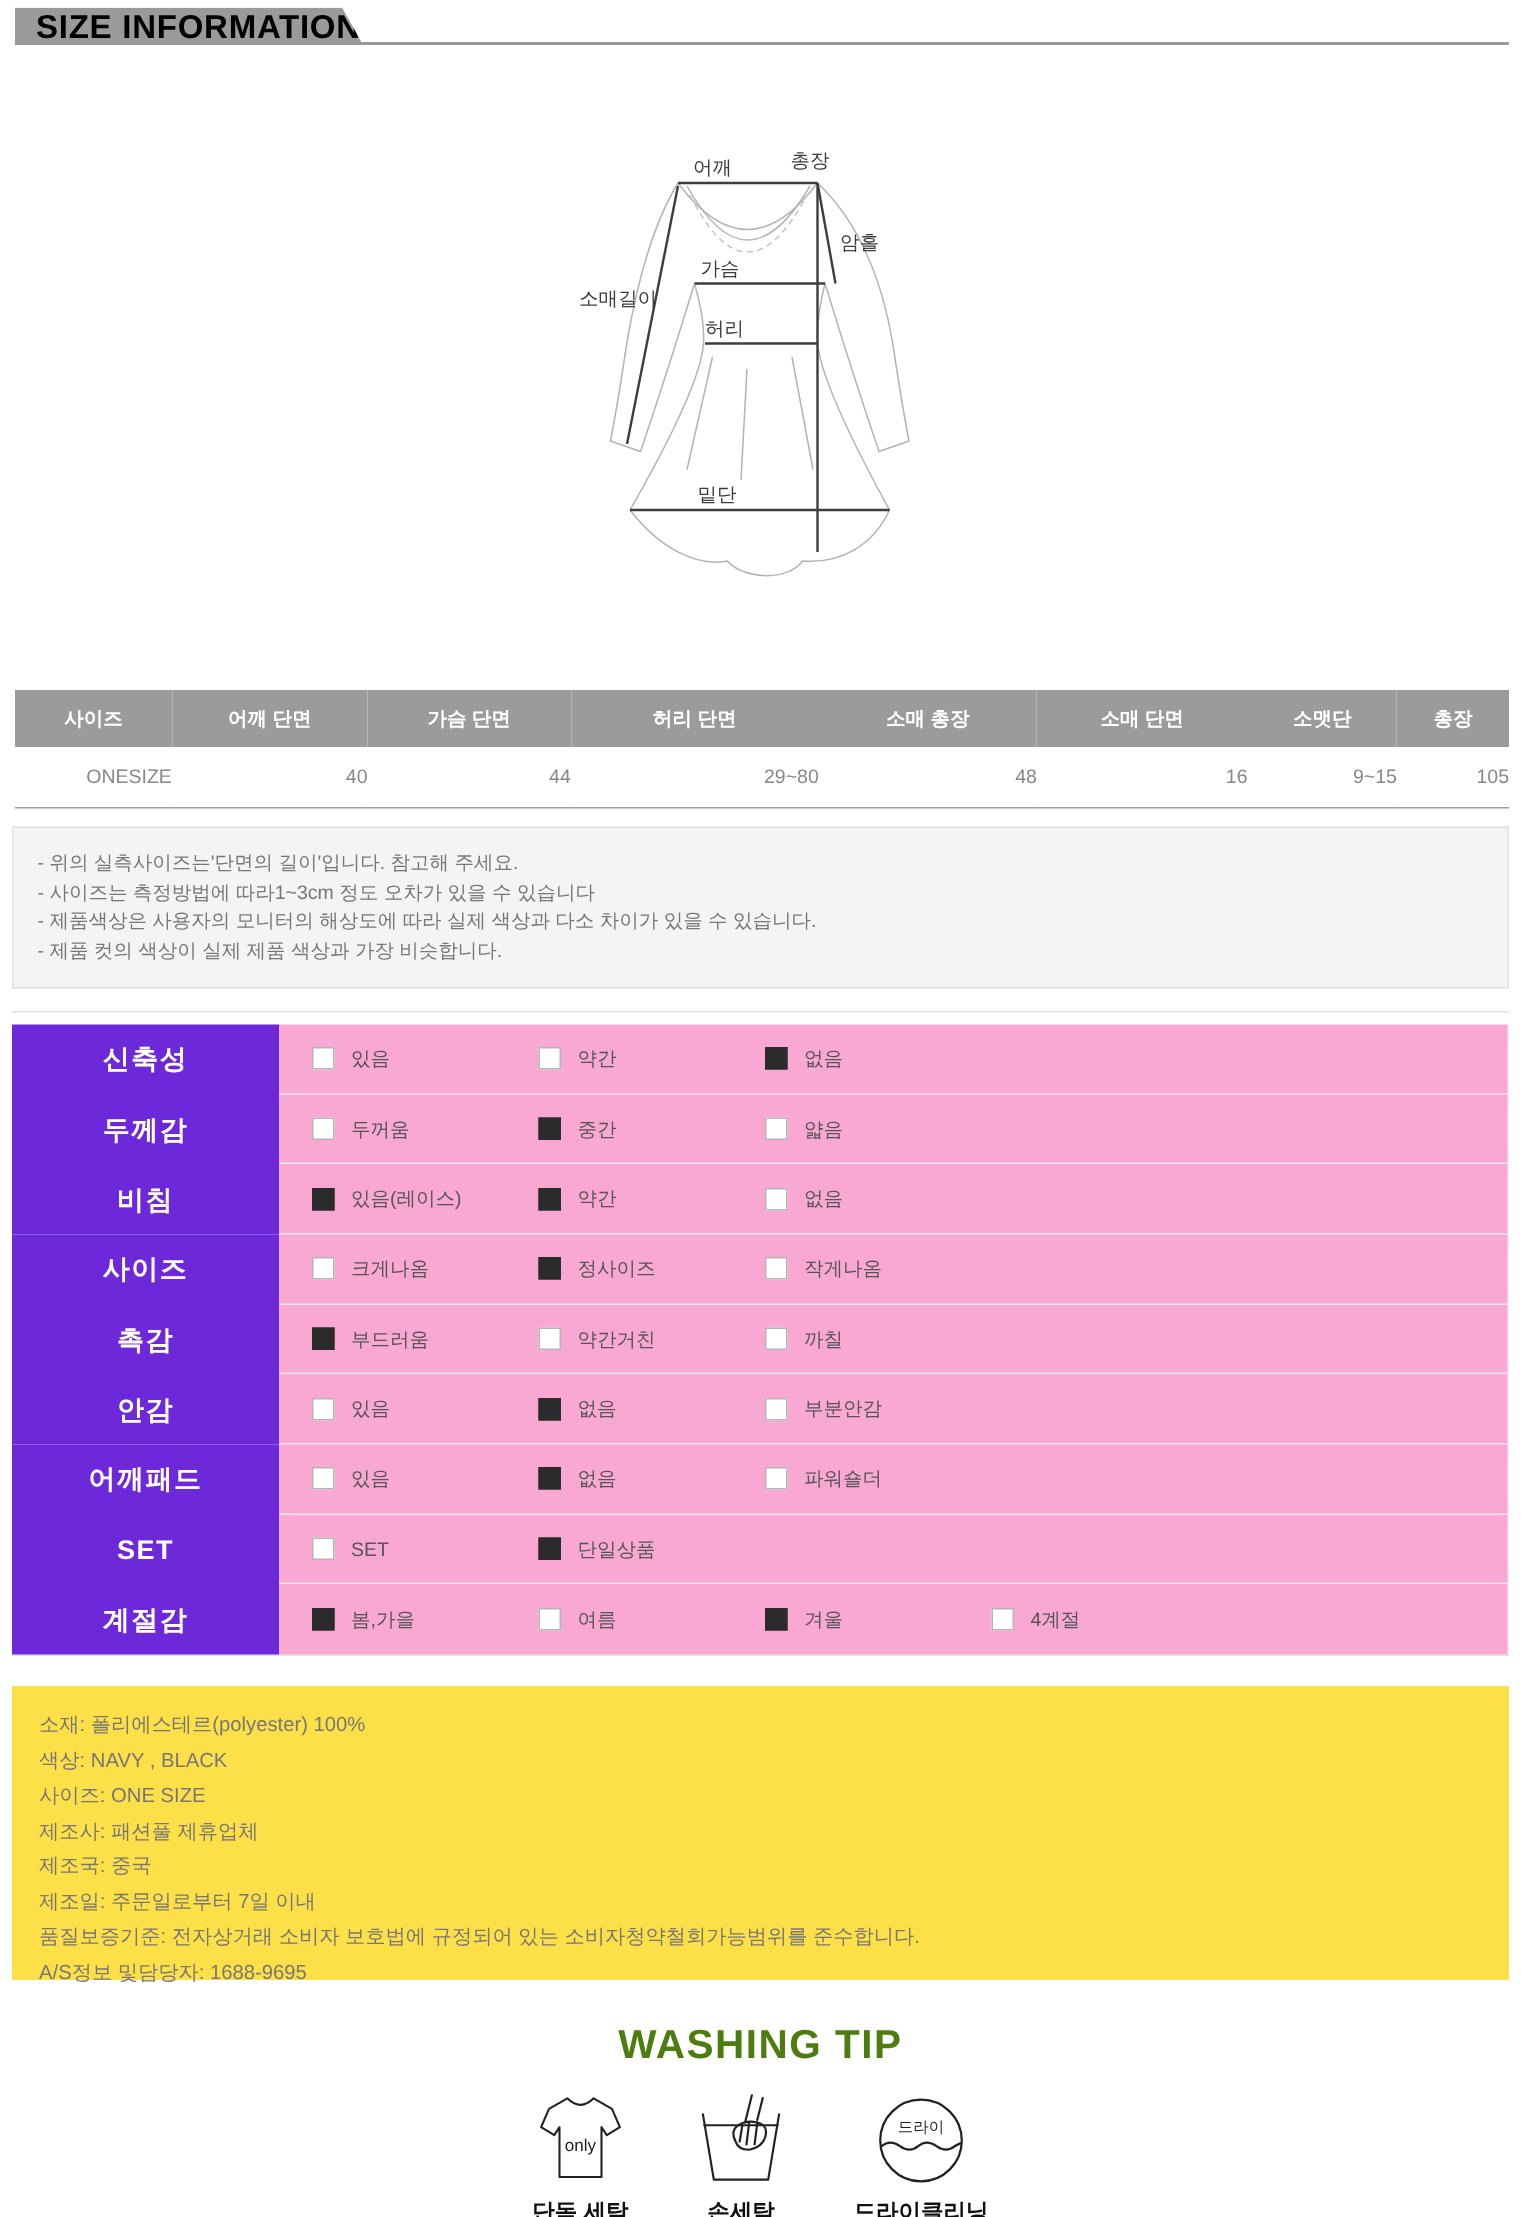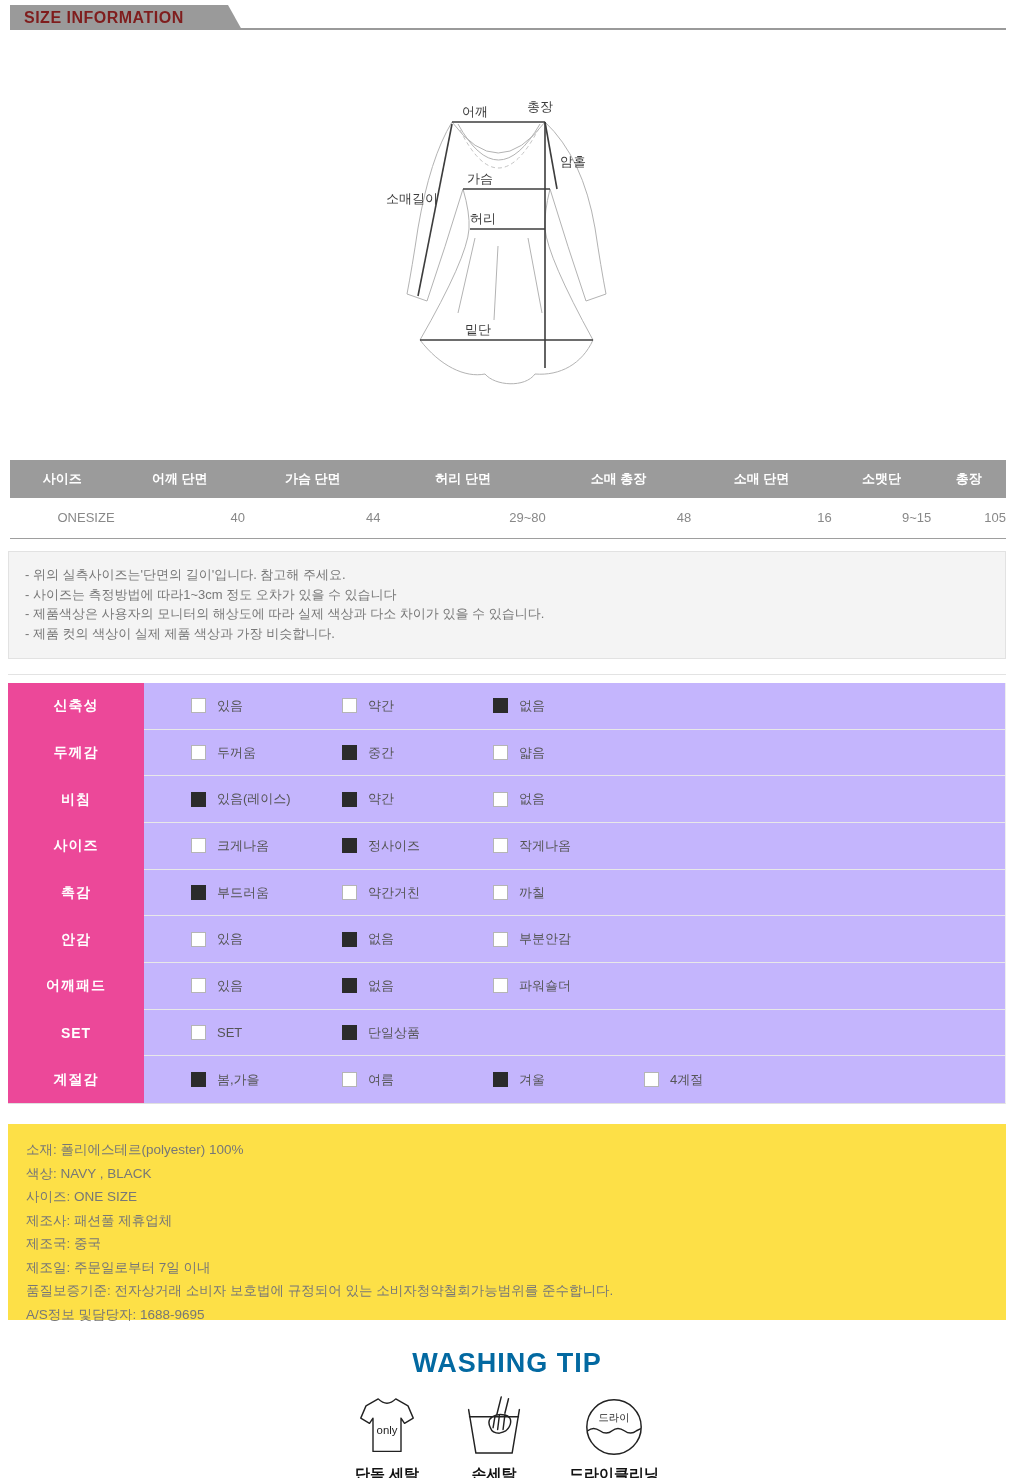--- a/index.html
+++ b/index.html
@@ -6,21 +6,21 @@
   html,body { width:1014px; }
   body {
     position:relative; height:1478px; background:#ffffff;
     font-family:"Liberation Sans","DejaVu Sans",sans-serif;
     overflow:hidden; color:#777;
   }
 
   
   .hdr-bar {
     position:absolute; top:5px; left:10px; width:232px; height:25px;
-    background:#9a9a9a; color:#7f1d1d; font-size:16px; font-weight:600;
+    background:#9a9a9a; color:#000000; font-size:22px; font-weight:600;
     letter-spacing:.5px; line-height:25px; padding-left:14px;
     clip-path:polygon(0 0, calc(100% - 14px) 0, 100% 100%, 0 100%);
   }
   .hdr-line { position:absolute; top:28px; left:10px; width:996px; height:2px; background:#9a9a9a; }
 
   
   .diagram { position:absolute; top:98px; left:370px; }
   .diagram text { font-family:"Liberation Sans","DejaVu Sans",sans-serif; font-size:13px; fill:#3c3c3c; }
   .outline { stroke:#b3b3b3; fill:none; stroke-width:1; }
   .dashedline { stroke:#c4c4c4; fill:none; stroke-width:1; stroke-dasharray:4 3; }
@@ -40,39 +40,39 @@
 
   .divider-line { position:absolute; top:674px; left:8px; width:998px; height:1px; background:#e3e3e3; }
 
   
   .attr-table {
     position:absolute; top:683px; left:8px; width:998px; height:421px;
     display:flex; flex-direction:column; border-right:1px solid #eee; border-bottom:1px solid #e0e0e0;
   }
   .attr-row { flex:1; display:flex; }
   .attr-label {
-    width:136px; background:#ec4899; color:#fff; font-size:14px; font-weight:bold;
+    width:178px; background:#6d28d9; color:#fff; font-size:18px; font-weight:bold;
     display:flex; align-items:center; justify-content:center; letter-spacing:1px;
   }
-  .attr-options { flex:1; display:flex; align-items:center; padding-left:47px; border-bottom:1px solid #e8e8e8; background:#c4b5fd; }
+  .attr-options { flex:1; display:flex; align-items:center; padding-left:22px; border-bottom:1px solid #e8e8e8; background:#f9a8d4; }
   .attr-row:last-child .attr-options { border-bottom:none; }
   .opt { width:151px; display:flex; align-items:center; }
   .cb { width:15px; height:15px; border:1px solid #b5b5b5; background:#fff; margin-right:11px; flex:0 0 auto; }
   .cb[data-checked="true"] { background:#2b2b2b; border-color:#2b2b2b; }
   .opt-label { font-size:13px; color:#555; white-space:nowrap; }
 
   
   .details {
     position:absolute; top:1124px; left:8px; width:998px; height:196px;
     background:#fde047; padding:14px 18px; font-size:13.5px; line-height:23.5px; color:#777;
   }
 
   
   .washing { position:absolute; top:1348px; left:0; width:1014px; text-align:center; }
-  .washing-title { font-size:27px; font-weight:bold; color:#0369a1; letter-spacing:1px; margin-bottom:14px; }
+  .washing-title { font-size:27px; font-weight:bold; color:#4d7c0f; letter-spacing:1px; margin-bottom:14px; }
   .wash-row { display:flex; justify-content:center; align-items:flex-end; gap:46px; }
   .wash-item { display:flex; flex-direction:column; align-items:center; }
   .wash-item svg { display:block; }
   .wash-label { margin-top:8px; font-size:15px; font-weight:bold; color:#111; }
   .wicon-thin { stroke:#222; fill:none; stroke-width:1.6; stroke-linejoin:round; stroke-linecap:round; }
   svg .wtext { font-family:"Liberation Sans","DejaVu Sans",sans-serif; fill:#222; stroke:none; }
 </style>
 </head>
 <body>
 

